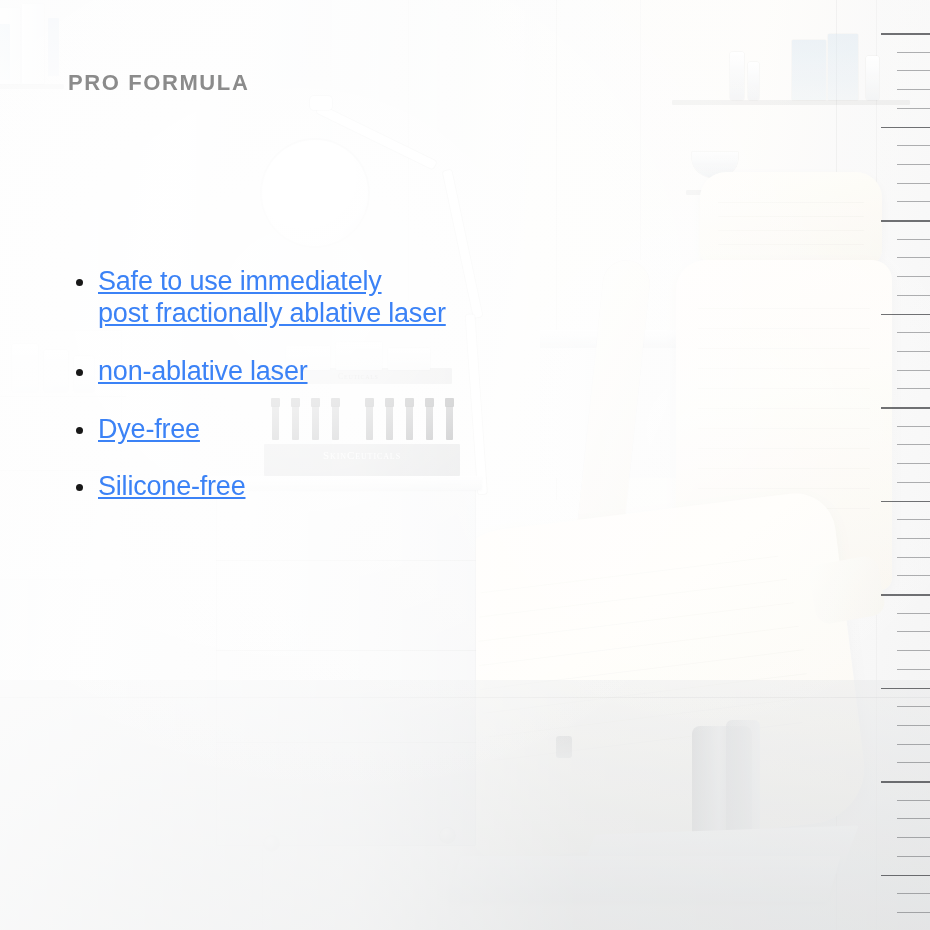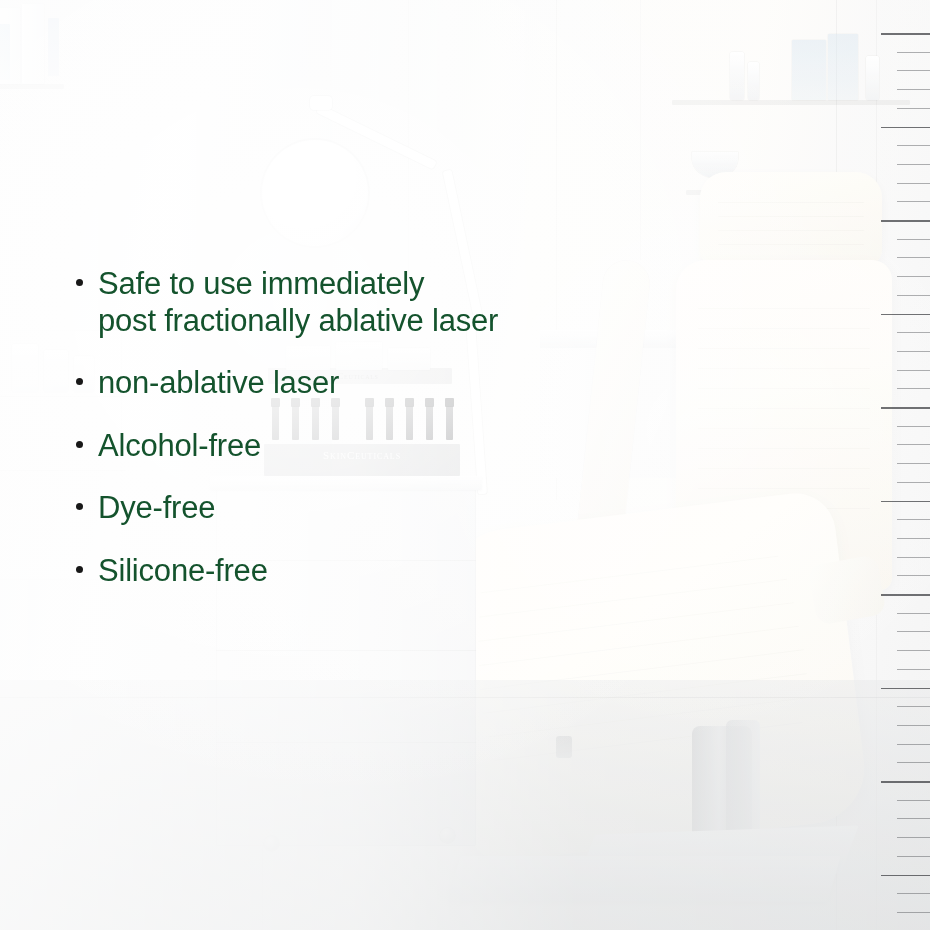--- a/index.html
+++ b/index.html
@@ -335,24 +335,25 @@
 
   .bullets {
     position: absolute; left: 72px; top: 266px;
     width: 470px;
     list-style: none;
   }
   .bullet-item {
     position: relative;
     padding-left: 26px;
     margin-bottom: 26px;
-    font-size: 31px;
+    font-size: 27px;
     line-height: 1.18;
-    color: #14532d;
+    color: #3b82f6;
     letter-spacing: -0.2px;
+    text-decoration: underline;
   }
   .bullet-item::before {
     content: "";
     position: absolute;
     left: 4px; top: 13px;
     width: 7px; height: 7px;
     border-radius: 50%;
     background: #181818;
   }
   .bullet-line { display: block; }
@@ -547,34 +548,32 @@
       <div class="tick minor" style="top: 818.4px;"></div>
       <div class="tick minor" style="top: 837.1px;"></div>
       <div class="tick minor" style="top: 855.8px;"></div>
       <div class="tick major" style="top: 874.5px;"></div>
       <div class="tick minor" style="top: 893.2px;"></div>
       <div class="tick minor" style="top: 911.9px;"></div>
     </div>
 
   <div class="content">
 
+    <div class="eyebrow">PRO FORMULA</div>
 
 
     <ul class="bullets" id="bullets">
         <li class="bullet-item">
           <span class="bullet-line">Safe to use immediately</span>
           <span class="bullet-line">post fractionally ablative laser</span>
         </li>
         <li class="bullet-item">
           <span class="bullet-line">non-ablative laser</span>
         </li>
         <li class="bullet-item">
-          <span class="bullet-line">Alcohol-free</span>
-        </li>
-        <li class="bullet-item">
           <span class="bullet-line">Dye-free</span>
         </li>
         <li class="bullet-item">
           <span class="bullet-line">Silicone-free</span>
         </li>
       </ul>
 
   </div>
 
 </div>

